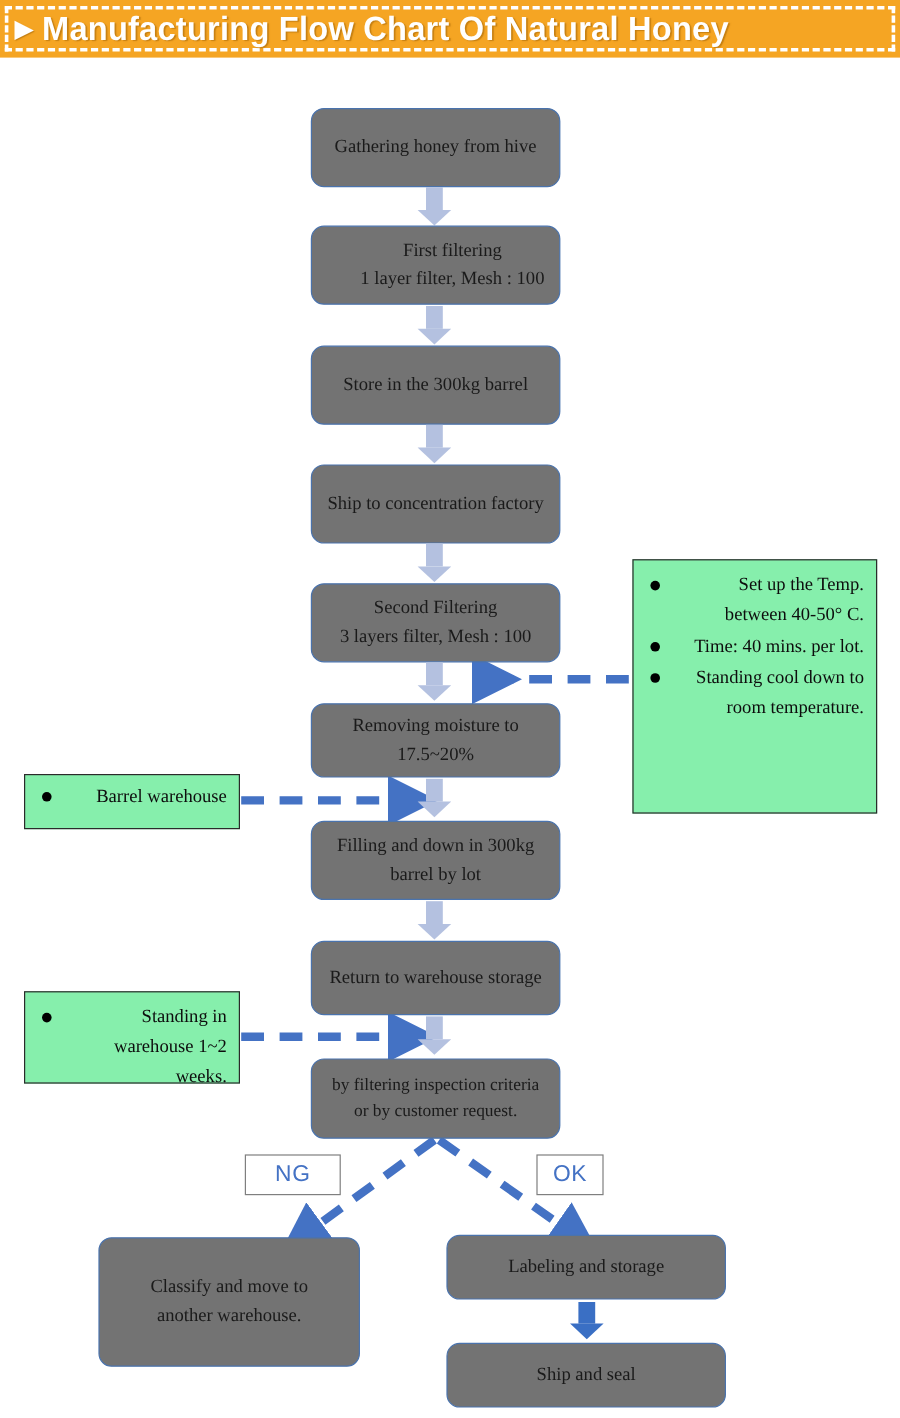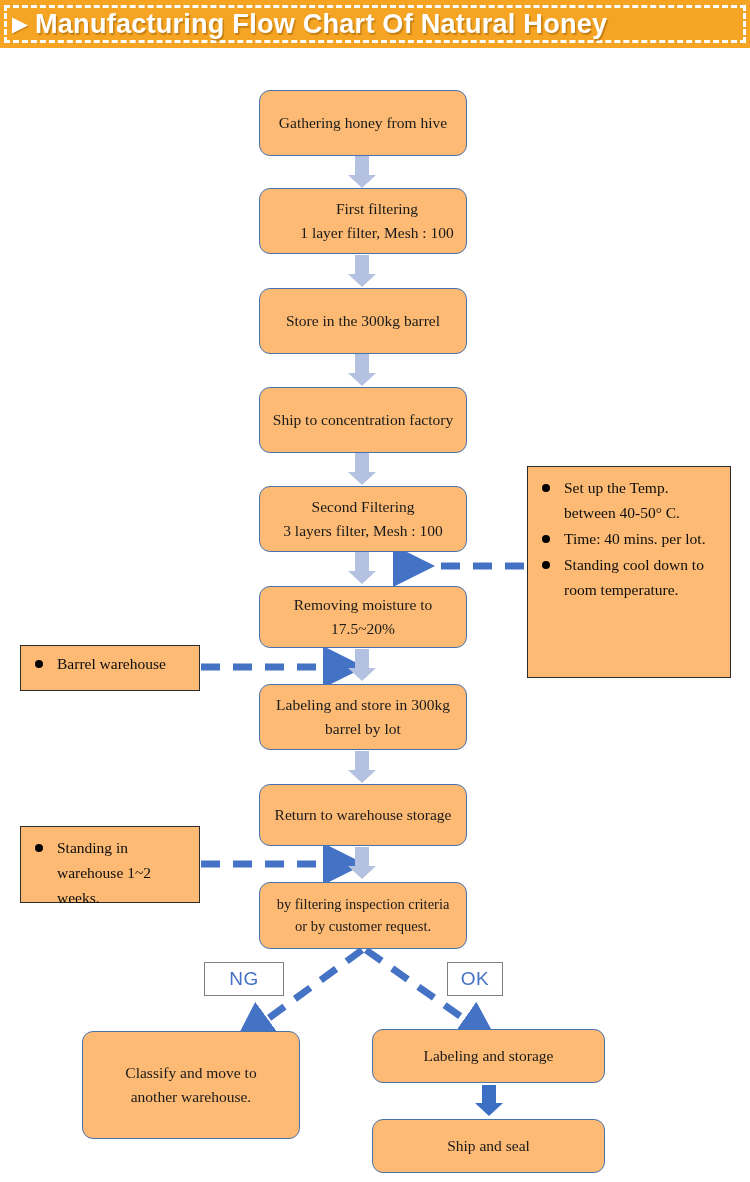--- a/index.html
+++ b/index.html
@@ -57,42 +57,43 @@
     transform: scaleX(0.97);
     transform-origin: left center;
   }
 
   
   .node {
     position: absolute;
     box-sizing: border-box;
     border: 1.6px solid #4a73ad;
     border-radius: 11px;
-    background: #fdba74;
+    background: #737373;
     display: flex;
     flex-direction: column;
     align-items: center;
     justify-content: center;
     text-align: center;
     color: #1a1a1a;
     font-size: 15.5px;
     line-height: 1.55;
   }
   .node .ln { display: block; white-space: nowrap; }
 
   
   .note {
     position: absolute;
     box-sizing: border-box;
     border: 1.3px solid #2b2b2b;
-    background: #fdba74;
+    background: #86efac;
     color: #0d0d0d;
     font-size: 15.5px;
     line-height: 1.62;
     padding: 8px 10px 16px 10px;
+    text-align: right;
   }
   .note ul {
     margin: 0;
     padding: 0;
     list-style: none;
   }
   .note li {
     position: relative;
     padding-left: 26px;
     margin-bottom: 1px;
@@ -245,21 +246,21 @@
   <span class="ln">Removing moisture to</span>
   <span class="ln">17.5~20%</span>
 </div>
 
 <div class="fatarrow" style="left:348px; top:649px; height:32px;">
   <div class="shaft" style="height:19px;"></div>
   <div class="head" style="top:19px;"></div>
 </div>
 
 <div class="node" style="left:259px; top:684px; width:208px; height:66px;">
-  <span class="ln">Labeling and store in 300kg</span>
+  <span class="ln">Filling and down in 300kg</span>
   <span class="ln">barrel by lot</span>
 </div>
 
 <div class="fatarrow" style="left:348px; top:751px; height:32px;">
   <div class="shaft" style="height:19px;"></div>
   <div class="head" style="top:19px;"></div>
 </div>
 
 <div class="node" style="left:259px; top:784px; width:208px; height:62px;">
   <span class="ln">Return to warehouse storage</span>

